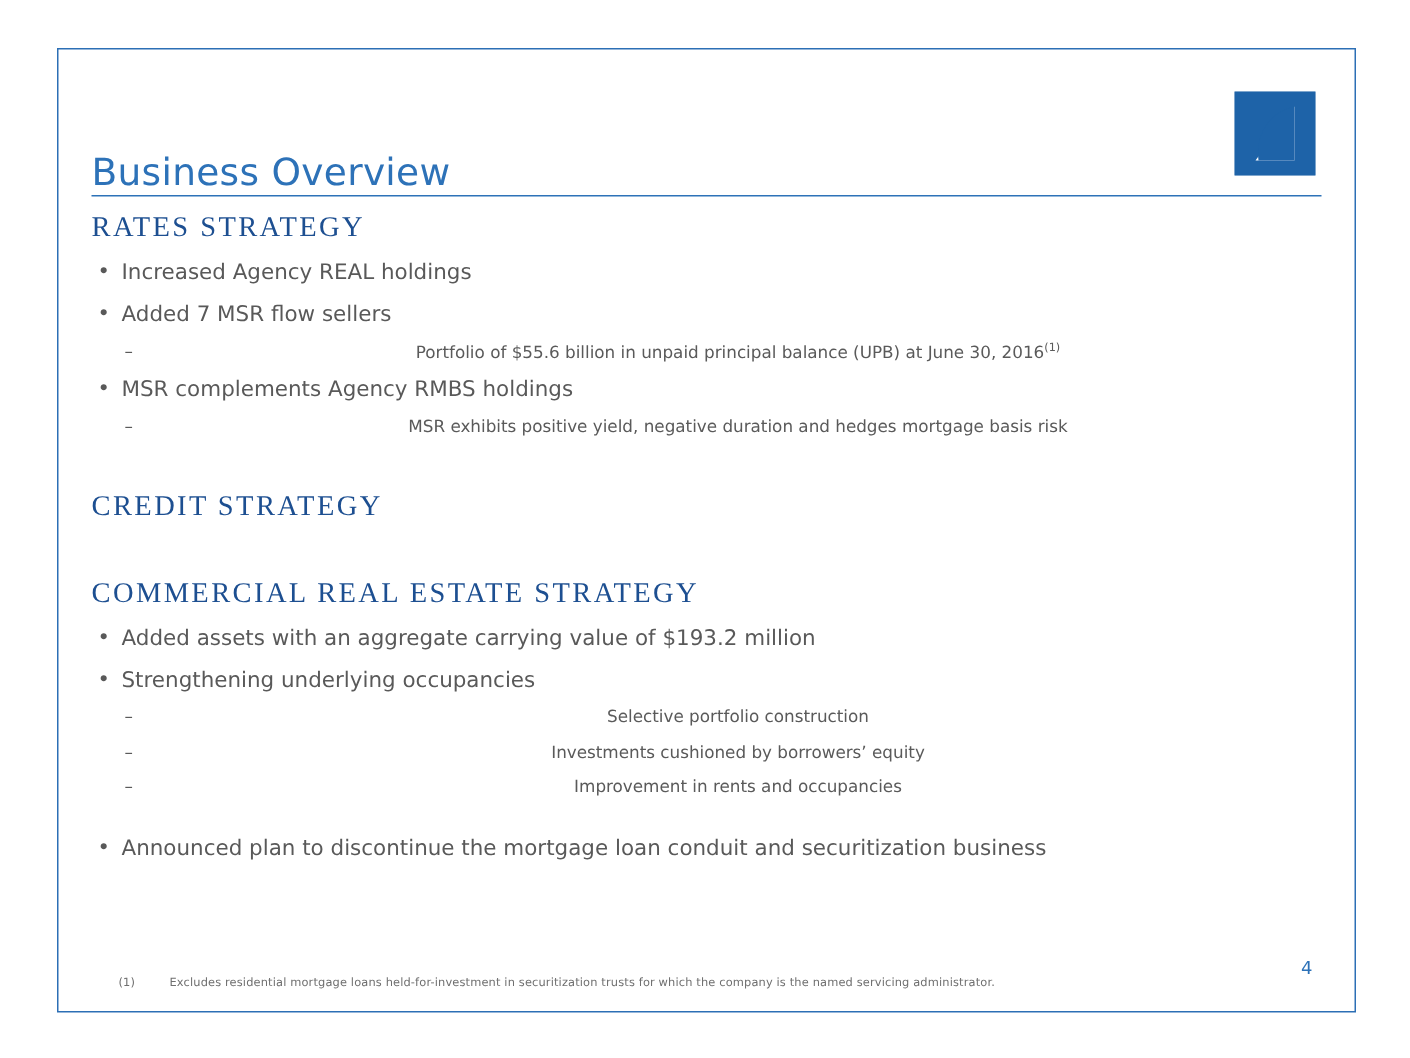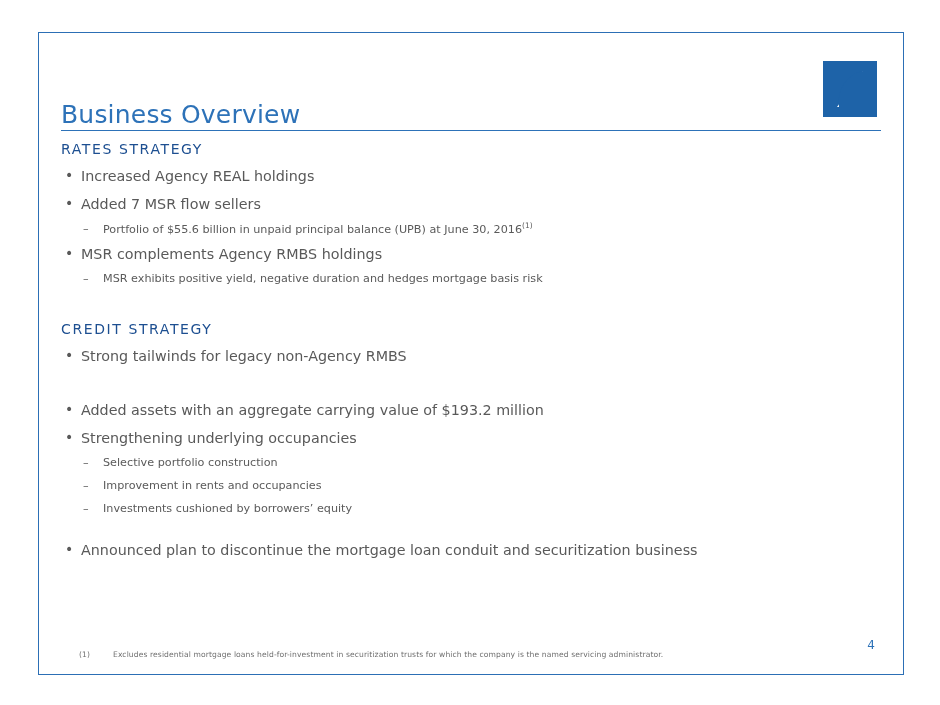--- a/index.html
+++ b/index.html
@@ -51,24 +51,25 @@
     background: #2d72b8;
   }
   .content {
     position: absolute;
     left: 22px;
     top: 108px;
     width: 820px;
   }
   .section-head {
     color: #1d4f91;
-    font-size: 14px;
+    font-size: 19px;
     letter-spacing: 1.6px;
     margin: 0 0 10px 0;
     font-weight: normal;
+    font-family: Liberation Serif, serif;
   }
   .gap-lg { height: 26px; }
   .gap-md { height: 16px; }
   ul.lvl1 {
     list-style: none;
     margin: 0 0 0 0;
     padding: 0;
   }
   ul.lvl1 > li {
     position: relative;
@@ -83,20 +84,21 @@
     position: absolute;
     left: 4px;
     top: -1px;
     color: #595959;
     font-size: 14px;
   }
   ul.lvl2 {
     list-style: none;
     margin: 6px 0 4px 0;
     padding: 0;
+    text-align: center;
   }
   ul.lvl2 > li {
     position: relative;
     color: #5a5a5a;
     font-size: 11.2px;
     line-height: 1.35;
     padding-left: 22px;
     margin-bottom: 8px;
   }
   ul.lvl2 > li::before {
@@ -168,45 +170,41 @@
             </li>
           </ul>
         </li>
       </ul>
     </div>
 
     <div class="gap-lg"></div>
 
     <div>
       <h2 class="section-head">CREDIT STRATEGY</h2>
-      <ul class="lvl1">
-        <li>
-          <span>Strong tailwinds for legacy non-Agency RMBS</span>
-        </li>
-      </ul>
     </div>
 
     <div class="gap-lg"></div>
 
     <div>
+      <h2 class="section-head">COMMERCIAL REAL ESTATE STRATEGY</h2>
       <ul class="lvl1">
         <li>
           <span>Added assets with an aggregate carrying value of $193.2 million</span>
         </li>
         <li>
           <span>Strengthening underlying occupancies</span>
           <ul class="lvl2">
             <li>
               <span>Selective portfolio construction</span>
             </li>
             <li>
+              <span>Investments cushioned by borrowers’ equity</span>
+            </li>
+            <li>
               <span>Improvement in rents and occupancies</span>
-            </li>
-            <li>
-              <span>Investments cushioned by borrowers’ equity</span>
             </li>
           </ul>
         </li>
       </ul>
     </div>
 
     <div class="gap-md"></div>
 
     <div>
       <ul class="lvl1">

